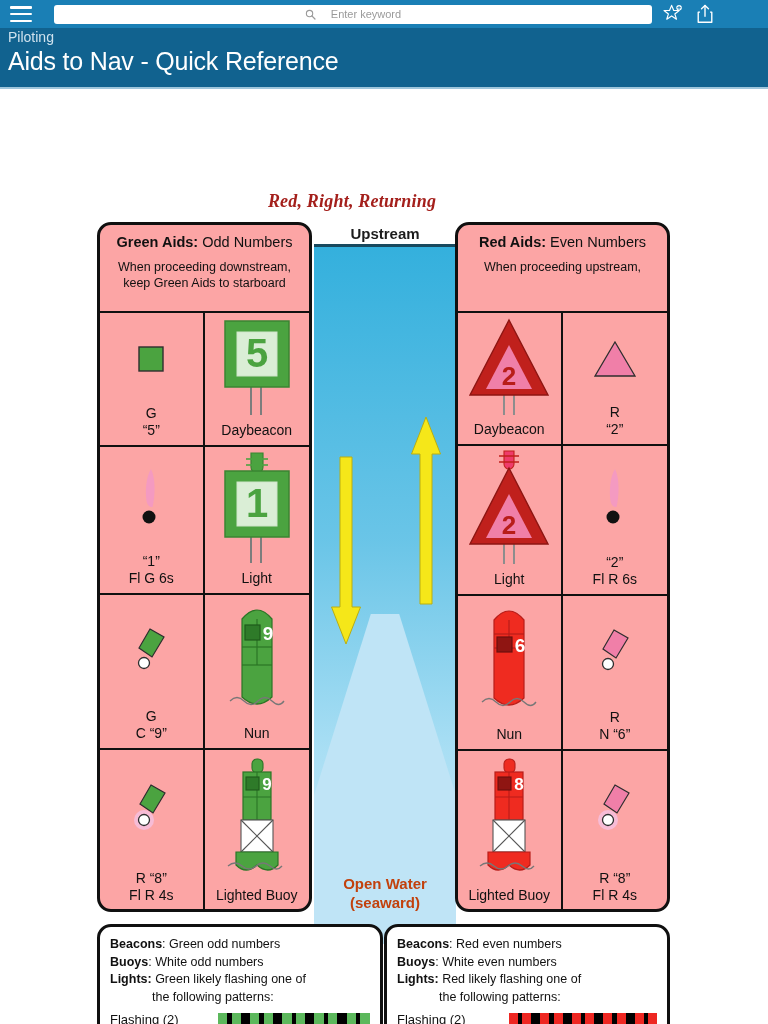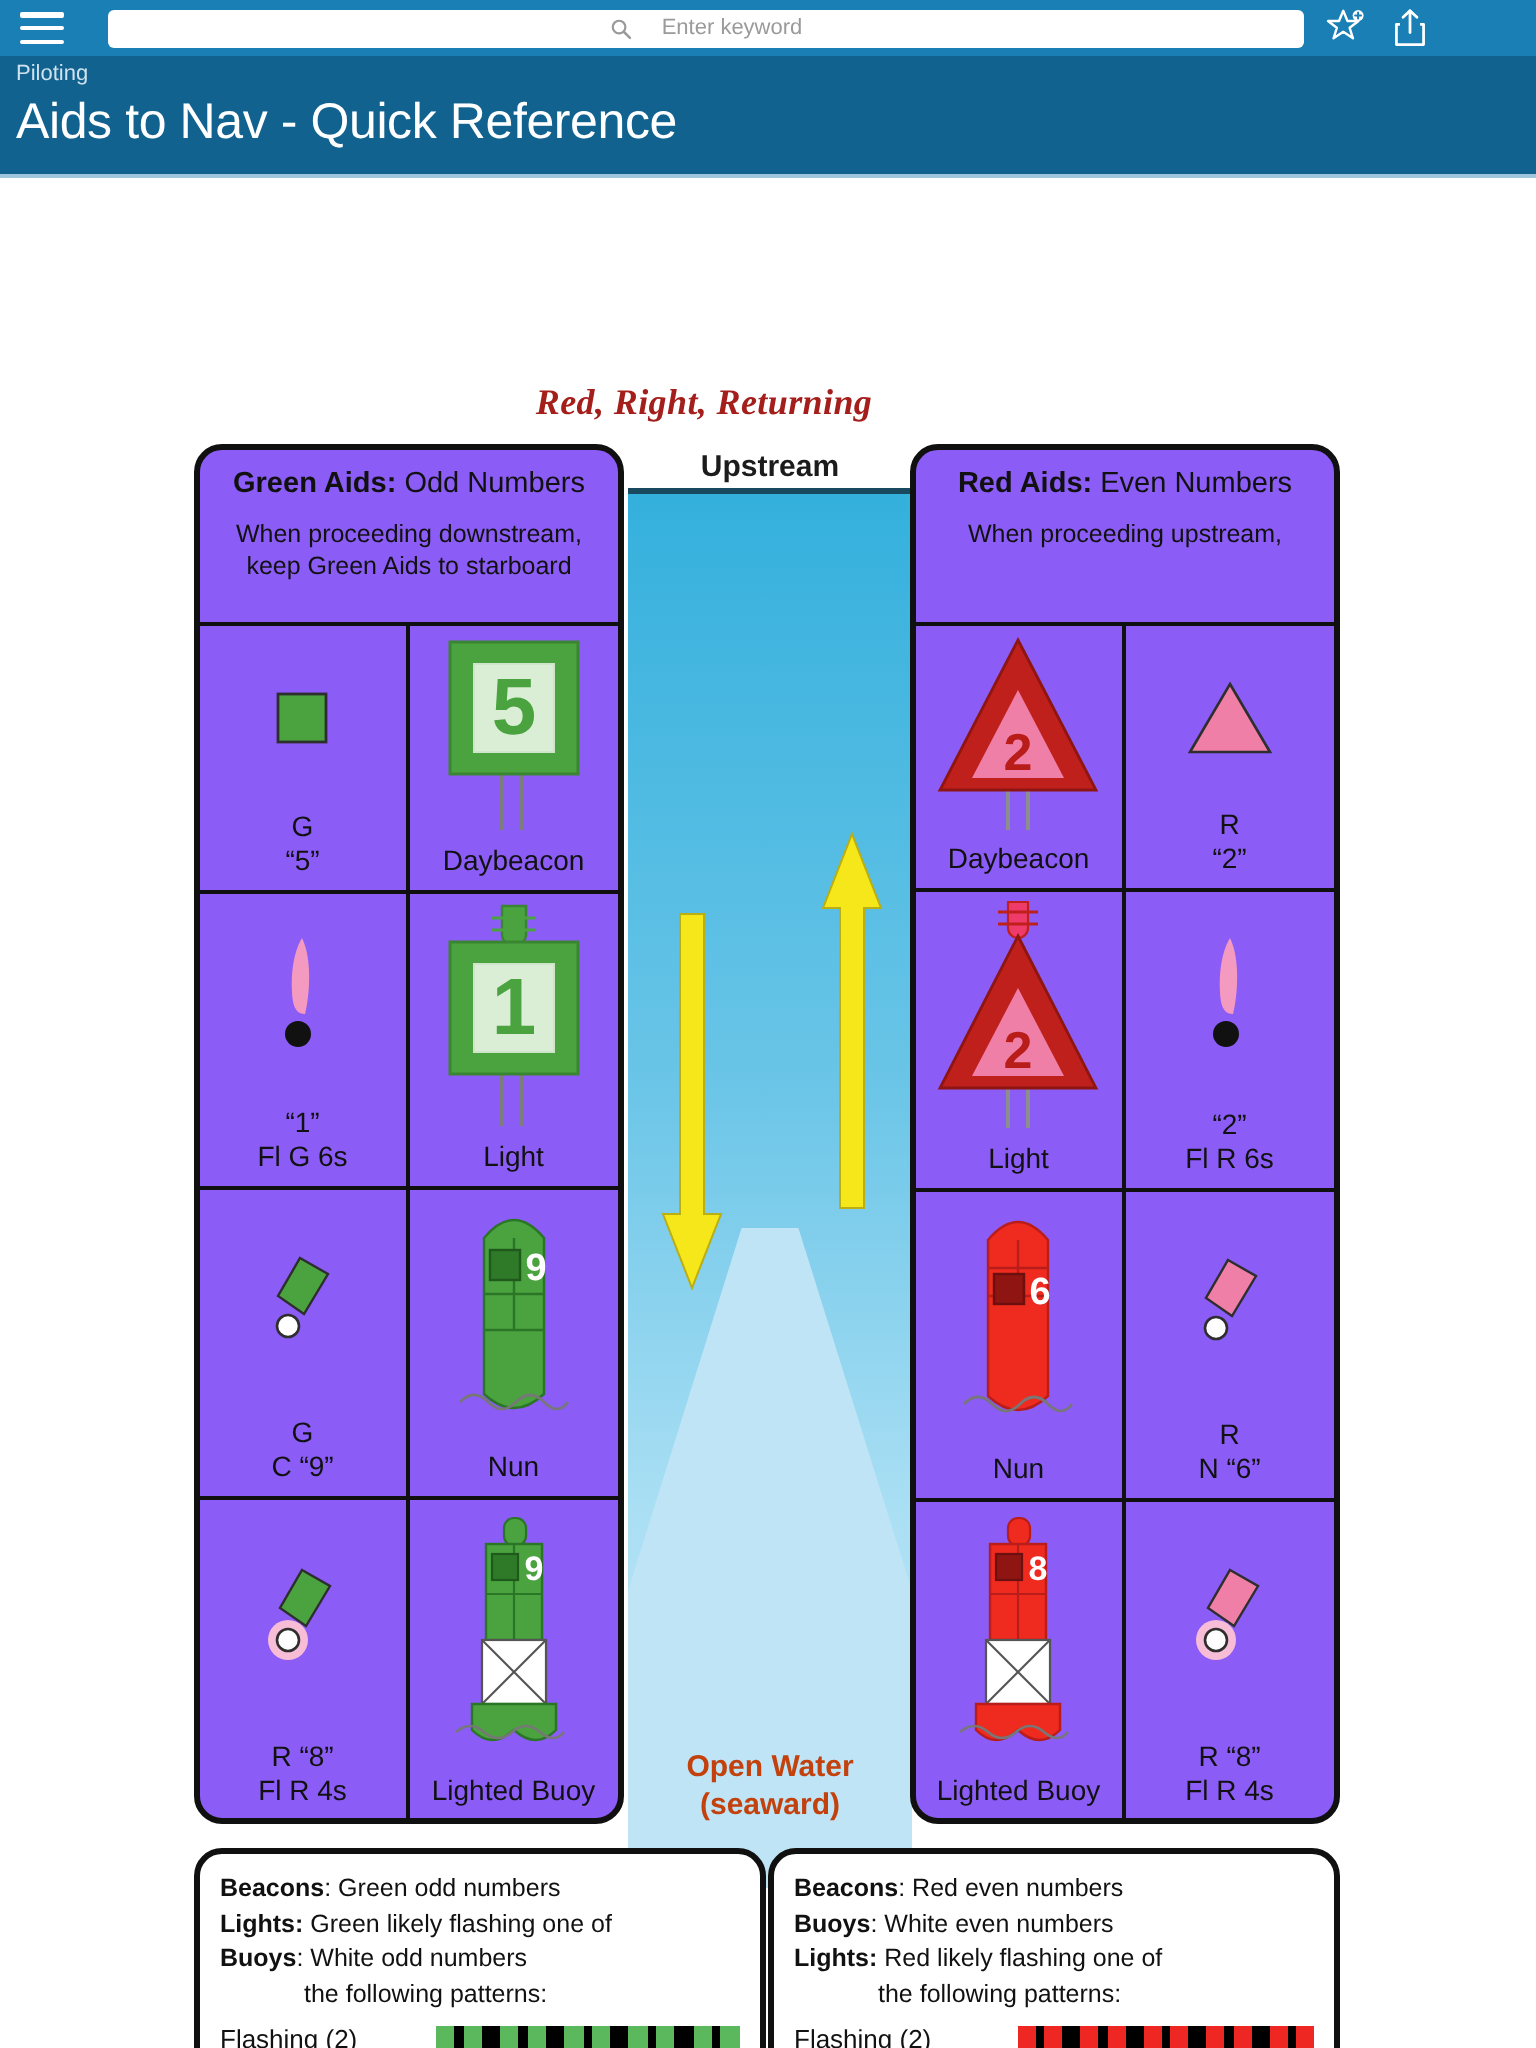--- a/index.html
+++ b/index.html
@@ -20,21 +20,21 @@
   #hamburger i { display: block; height: 2.5px; background: #fff; border-radius: 1px; }
   #search-box {
     flex: 1 1 auto; height: 19px; background: #fff; border-radius: 3px;
     display: flex; align-items: center; justify-content: center; gap: 15px;
     max-width: 598px; margin-left: 12px;
   }
   #search-box .ph { font-size: 11px; color: #9a9a9a; }
   .tb-icon { width: 22px; height: 22px; flex: 0 0 auto; cursor: pointer; }
 
   #titlebar { background: #11628f; padding: 2px 8px 10px 8px; }
-  #breadcrumb { font-size: 11px; color: #cfe2ee; line-height: 15px; }
+  #breadcrumb { font-size: 14px; color: #cfe2ee; line-height: 15px; }
   #page-title { font-size: 25px; color: #ffffff; font-weight: 400; line-height: 32px;
     letter-spacing: -0.2px; }
   #hairline { height: 2px; background: #9fc6dc; }
 
   
   #content { position: relative; width: 768px; height: 964px; background: #fff; }
 
   #rrr {
     position: absolute; left: 0; right: 0; top: 102px; text-align: center;
     padding-right: 96px;
@@ -56,21 +56,21 @@
      text-align: center; font-size: 15px; font-weight: bold; color: #c2410c; line-height: 19px; }
   #upstream-label { position: absolute; left: 314px; top: 136px; width: 142px;
      text-align: center; font-size: 15px; font-weight: bold; color: #1c1c1c; }
 
   .arrow { position: absolute; width: 30px; }
   #arrow-down { left: 331px; top: 368px; height: 188px; }
   #arrow-up { left: 411px; top: 315px; height: 200px; }
 
   
   .panel { position: absolute; top: 133px; width: 215px; height: 690px;
-    border: 3px solid #101010; border-radius: 14px; background: #8b5cf6; overflow: hidden; }
+    border: 3px solid #101010; border-radius: 14px; background: #fca5a5; overflow: hidden; }
   #panel-green { left: 97px; }
   #panel-red { left: 455px; }
   .panel-head { height: 88px; border-bottom: 2px solid #101010; padding: 9px 6px 0;
     text-align: center; }
   .panel-head .h1 { font-size: 14.5px; color: #111; margin-bottom: 9px; }
   .panel-head .h1 b { font-weight: bold; }
   .panel-head .h2 { font-size: 12.5px; color: #111; line-height: 16px; }
   .grid { display: grid; grid-template-columns: 1fr 1fr; height: 597px; }
   .cell { border-right: 2px solid #101010; border-bottom: 2px solid #101010;
     position: relative; display: flex; flex-direction: column;
@@ -408,24 +408,24 @@
       </div>
 
     </div>
   </div>
 
   <div class="legend" id="legend-green">
     <div class="ln">
       <b>Beacons</b><span>: Green odd numbers</span>
     </div>
     <div class="ln">
+      <b>Buoys</b><span>: White odd numbers</span>
+    </div>
+    <div class="ln">
       <b>Lights:</b><span> Green likely flashing one of</span>
-    </div>
-    <div class="ln">
-      <b>Buoys</b><span>: White odd numbers</span>
     </div>
     <div class="ln ind">the following patterns:</div>
     <div class="ptable">
         <div class="prow">
           <div class="pname">Flashing (2)</div>
           <div class="pbar">
             <span style="width: 3.0303%; background: rgb(92, 184, 92);"></span>
             <span style="width: 3.0303%; background: rgb(92, 184, 92);"></span>
             <span style="width: 3.0303%; background: rgb(0, 0, 0);"></span>
             <span style="width: 3.0303%; background: rgb(92, 184, 92);"></span>

